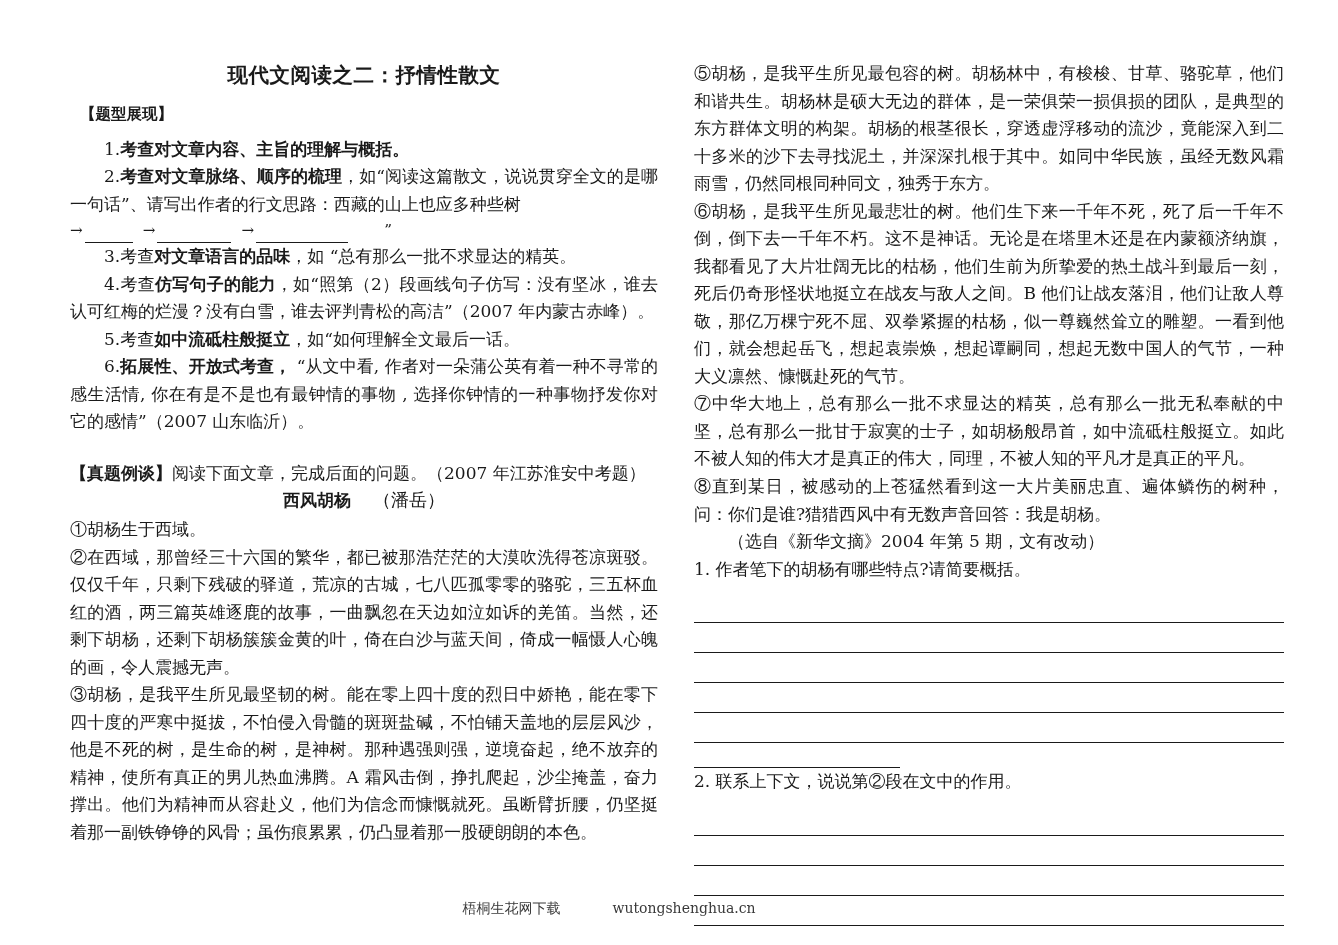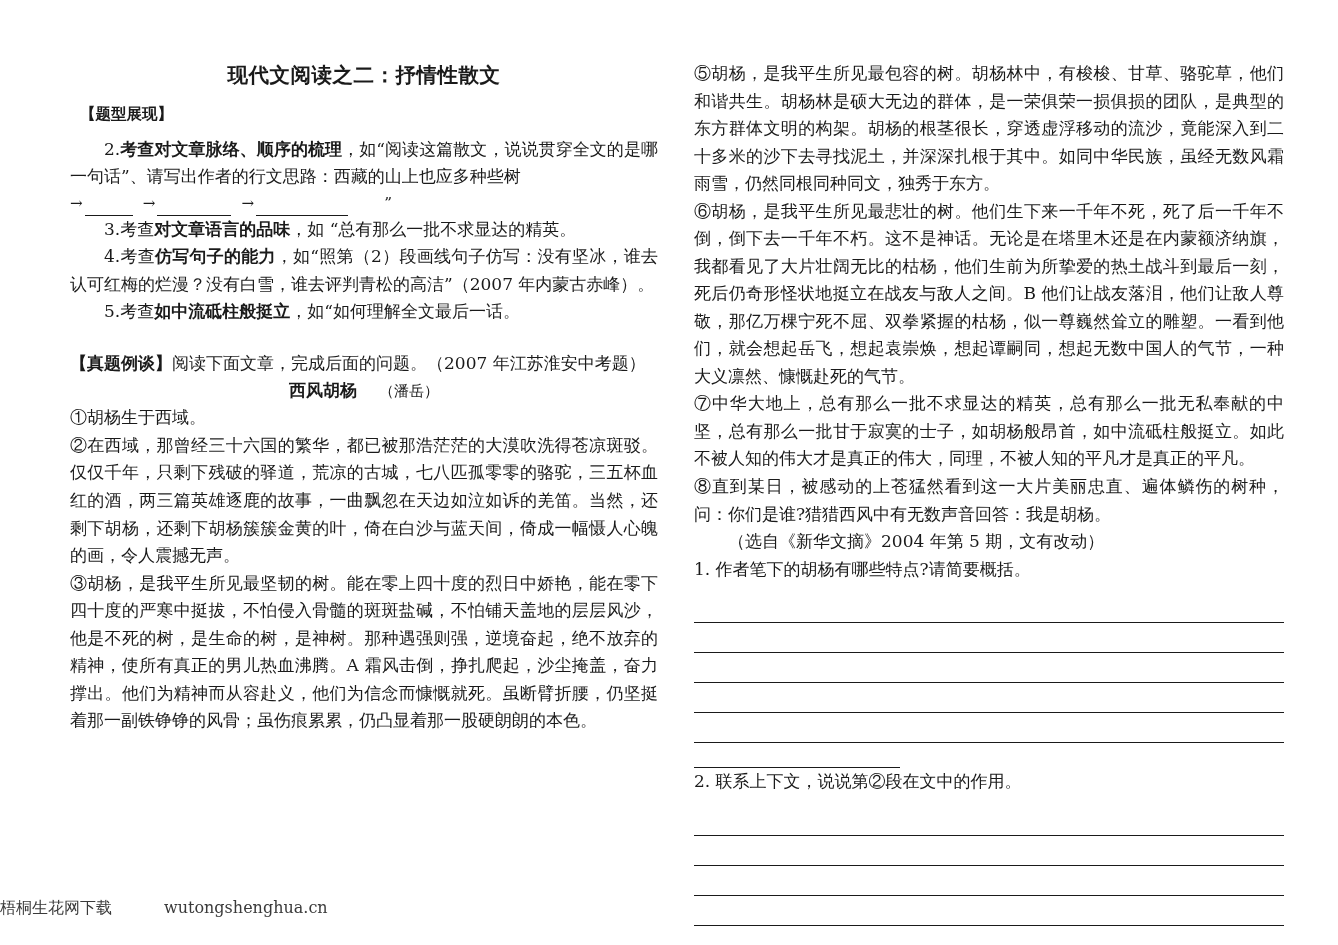--- a/index.html
+++ b/index.html
@@ -62,23 +62,24 @@
 
   .art-title {
     text-align: center;
     font-size: 17px;
     font-weight: bold;
     line-height: 1.6;
     margin: 0;
   }
   .art-author {
     font-weight: normal;
-    font-size: 15px;
+    font-size: 18px;
     margin-left: 22px;
     letter-spacing: 0;
+    font-family: Liberation Mono, monospace;
   }
   .spacer-md { height: 24px; }
 
   
   .blank-row {
     font-size: 15.2px;
     line-height: 1.62;
     display: flex;
     align-items: flex-end;
     gap: 0;
@@ -105,58 +106,61 @@
     width: 100%;
   }
   .ans-line.short { width: 206px; height: 24px; }
 
   
   .footer {
     position: absolute;
     left: 0;
     right: 0;
     bottom: 26px;
-    font-size: 16px;
+    text-align: center;
+    font-size: 14px;
     color: #3a3a3a;
     line-height: 1.4;
   }
   .footer .site { margin-left: 52px; font-family: "DejaVu Serif", "Liberation Serif", serif; }
 </style>
 </head>
 <body>
 
 <div class="page">
 
   <div class="columns">
 
     <div class="col col-left">
 
       <h1 class="doc-title">现代文阅读之二：抒情性散文</h1>
 
       <div class="section-head">【题型展现】</div>
 
+      <p class="body indent"><span>1.</span><span class="b">考查对文章内容、主旨的理解与概括。</span></p>
 
       <p class="body indent"><span>2.</span><span class="b">考查对文章脉络、顺序的梳理</span><span>，如“阅读这篇散文，说说贯穿全文的是哪一句话”、请写出作者的行文思路：西藏的山上也应多种些树</span></p>
 
       <div class="blank-row">
         <span class="arrow">→</span>
           <span class="ul-blank ul-1"></span>
           <span class="arrow">→</span>
           <span class="ul-blank ul-2"></span>
           <span class="arrow">→</span>
           <span class="ul-blank ul-3"></span>
           <span class="quote-close">”</span>
       </div>
 
       <p class="body indent"><span>3.</span><span>考查</span><span class="b">对文章语言的品味</span><span>，如 “总有那么一批不求显达的精英。</span></p>
 
       <p class="body indent"><span>4.</span><span>考查</span><span class="b">仿写句子的能力</span><span>，如“照第（2）段画线句子仿写：没有坚冰，谁去认可红梅的烂漫？没有白雪，谁去评判青松的高洁”（2007 年内蒙古赤峰）。</span></p>
 
       <p class="body indent"><span>5.</span><span>考查</span><span class="b">如中流砥柱般挺立</span><span>，如“如何理解全文最后一话。</span></p>
 
+      <p class="body indent"><span>6.</span><span class="b">拓展性、开放式考查，</span><span> “从文中看, 作者对一朵蒲公英有着一种不寻常的感生活情, 你在有是不是也有最钟情的事物 , 选择你钟情的一种事物抒发你对它的感情”（2007 山东临沂）。</span></p>
 
       <div class="spacer-md"></div>
 
       <p class="body"><span class="b">【真题例谈】</span><span>阅读下面文章，完成后面的问题。（2007 年江苏淮安中考题）</span></p>
 
       <p class="art-title"><span>西风胡杨</span><span class="art-author">（潘岳）</span></p>
 
       <p class="body">①胡杨生于西域。</p>
       <p class="body">②在西域，那曾经三十六国的繁华，都已被那浩茫茫的大漠吹洗得苍凉斑驳。仅仅千年，只剩下残破的驿道，荒凉的古城，七八匹孤零零的骆驼，三五杯血红的酒，两三篇英雄逐鹿的故事，一曲飘忽在天边如泣如诉的羌笛。当然，还剩下胡杨，还剩下胡杨簇簇金黄的叶，倚在白沙与蓝天间，倚成一幅慑人心魄的画，令人震撼无声。</p>
       <p class="body">③胡杨，是我平生所见最坚韧的树。能在零上四十度的烈日中娇艳，能在零下四十度的严寒中挺拔，不怕侵入骨髓的斑斑盐碱，不怕铺天盖地的层层风沙，他是不死的树，是生命的树，是神树。那种遇强则强，逆境奋起，绝不放弃的精神，使所有真正的男儿热血沸腾。A 霜风击倒，挣扎爬起，沙尘掩盖，奋力撑出。他们为精神而从容赴义，他们为信念而慷慨就死。虽断臂折腰，仍坚挺着那一副铁铮铮的风骨；虽伤痕累累，仍凸显着那一股硬朗朗的本色。</p>

